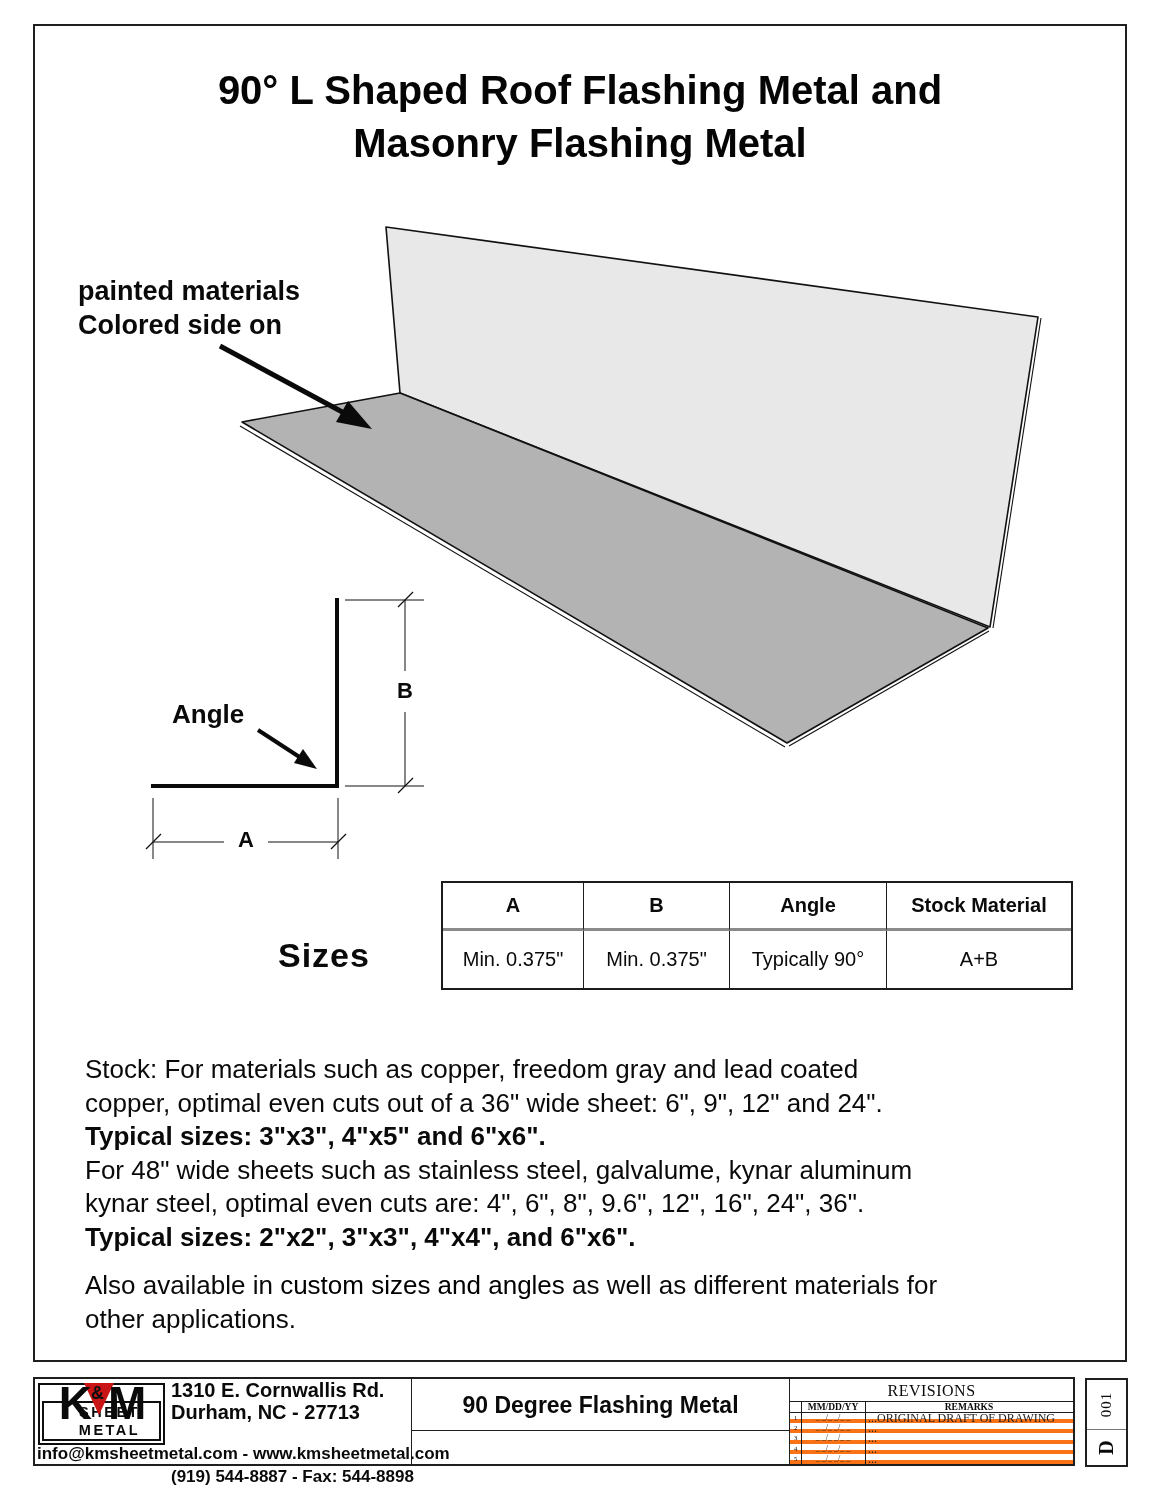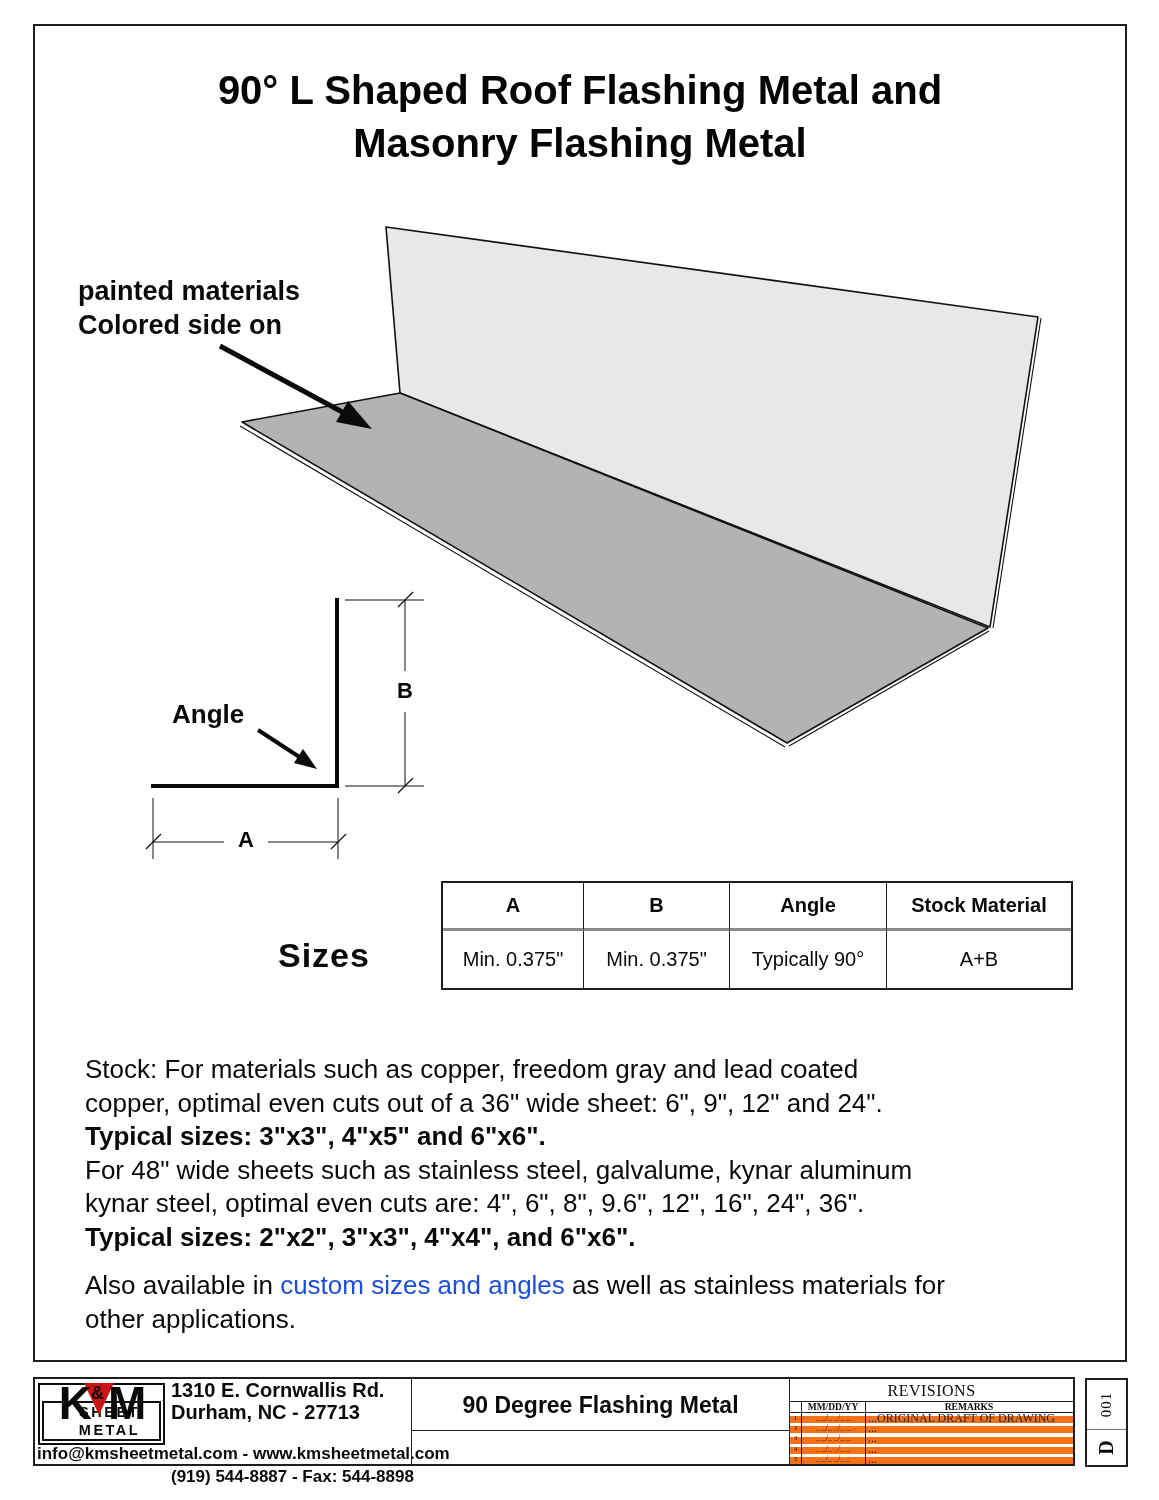--- a/index.html
+++ b/index.html
@@ -47,21 +47,21 @@
              border-bottom:1.5px solid #1f1f1f;box-sizing:border-box;}
   #f-mid .t2{height:33px;line-height:31px;text-align:center;font-size:19px;font-weight:600;}
   
   #revisions{position:absolute;left:754px;top:0;width:284px;height:85px;border-left:1.5px solid #1f1f1f;
              box-sizing:border-box;font-family:"Liberation Serif",serif;padding-left:28px;}
   #rev-title{position:absolute;left:0;top:0;width:100%;height:23px;line-height:23px;text-align:center;
              font-size:16px;letter-spacing:0.5px;border-bottom:1px solid #1c1c1c;box-sizing:border-box;}
   #rev-sub{position:absolute;left:0;top:23px;width:100%;height:11px;border-bottom:1px solid #1c1c1c;box-sizing:border-box;}
   #rev-sub .c-date{position:absolute;left:11px;width:64px;text-align:center;font-size:9.5px;line-height:11px;font-weight:700;}
   #rev-sub .c-rem{position:absolute;left:75px;right:0;text-align:center;font-size:9.5px;line-height:11px;font-weight:700;}
-  .rev-row{position:absolute;left:0;width:100%;height:10.2px;border-bottom:7px solid #f97316;box-sizing:border-box;}
+  .rev-row{position:absolute;left:0;width:100%;height:10.2px;border-bottom:4px solid #f97316;box-sizing:border-box;}
   .rev-row:last-child{border-bottom:none;}
   .rev-num{position:absolute;left:0;width:11px;text-align:center;font-size:6.5px;line-height:10px;}
   .rev-date{position:absolute;left:11px;width:64px;text-align:center;font-size:8px;line-height:10px;color:#222;}
   .rev-rem{position:absolute;left:78px;right:2px;font-size:12px;line-height:10px;text-align:left;color:#222;
            white-space:nowrap;overflow:hidden;}
   #rev-vline1{position:absolute;left:11px;top:23px;width:1px;height:62px;background:#1c1c1c;}
   #rev-vline2{position:absolute;left:75px;top:23px;width:1px;height:62px;background:#1c1c1c;}
   
   #sheet-box{left:1085px;top:1378px;width:43px;height:89px;border:2px solid #1f1f1f;box-sizing:border-box;
              font-family:"Liberation Serif",serif;}
@@ -138,21 +138,21 @@
   </div>
 
   <div class="abs bodyline" style="top:1053px">Stock: For materials such as copper, freedom gray and lead coated</div>
   <div class="abs bodyline" style="top:1086.5px">copper, optimal even cuts out of a 36" wide sheet: 6", 9", 12" and 24".</div>
   <div class="abs bodyline bold" style="top:1120px">Typical sizes: 3"x3", 4"x5" and 6"x6".</div>
   <div class="abs bodyline" style="top:1153.5px">For 48" wide sheets such as stainless steel, galvalume, kynar aluminum</div>
   <div class="abs bodyline" style="top:1187px">kynar steel, optimal even cuts are: 4", 6", 8", 9.6", 12", 16", 24", 36".</div>
   <div class="abs bodyline bold" style="top:1220.5px">Typical sizes: 2"x2", 3"x3", 4"x4", and 6"x6".</div>
 
   <div class="abs bodyline" style="top:1269px">
-    <span>Also available in </span><span id="availability-highlight" style="color:#1d4ed8">custom sizes and angles</span><span> as well as stainless materials for</span>
+    <span>Also available in </span><span id="availability-highlight" style="color:#000000">custom sizes and angles</span><span> as well as different materials for</span>
   </div>
   <div class="abs bodyline" style="top:1302.5px">other applications.</div>
 
   <div id="footer" class="abs">
 
     <div id="f-left">
       <div id="logo-box">
         <div id="km-row">
           <span class="km-letter">K</span>
           <span id="km-tri">

